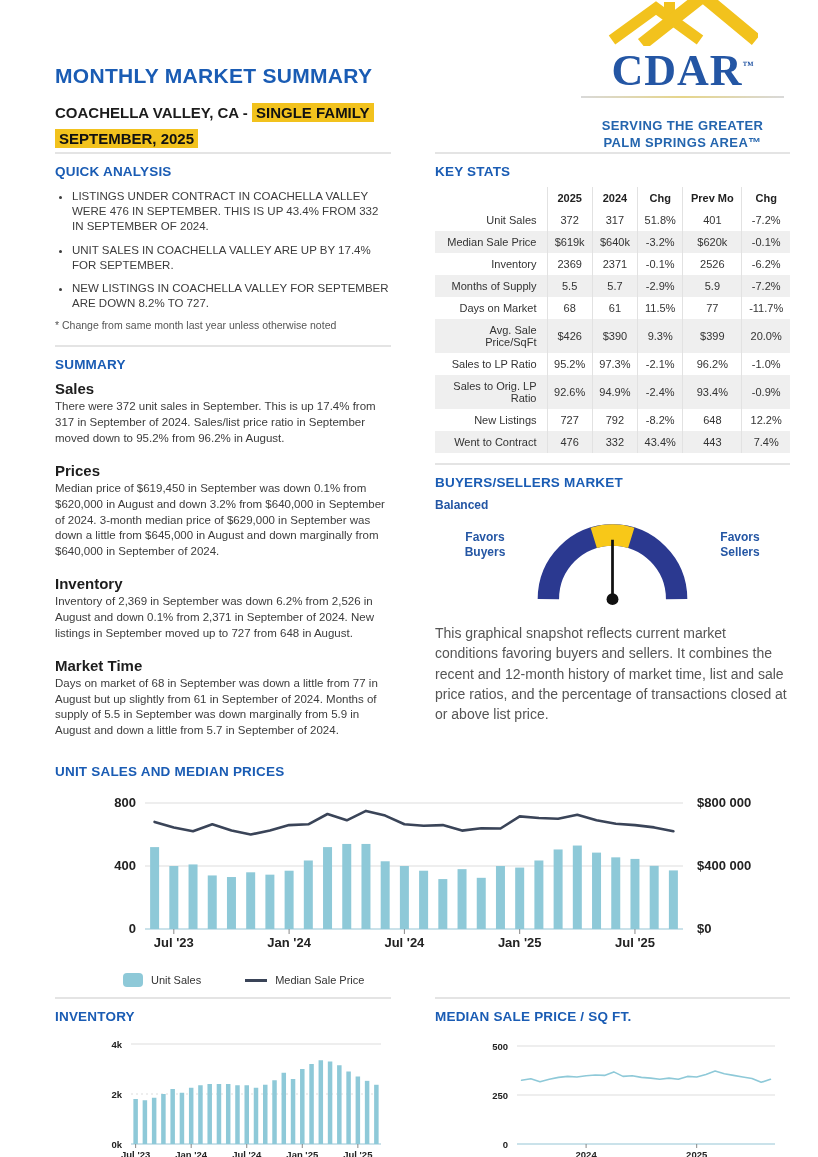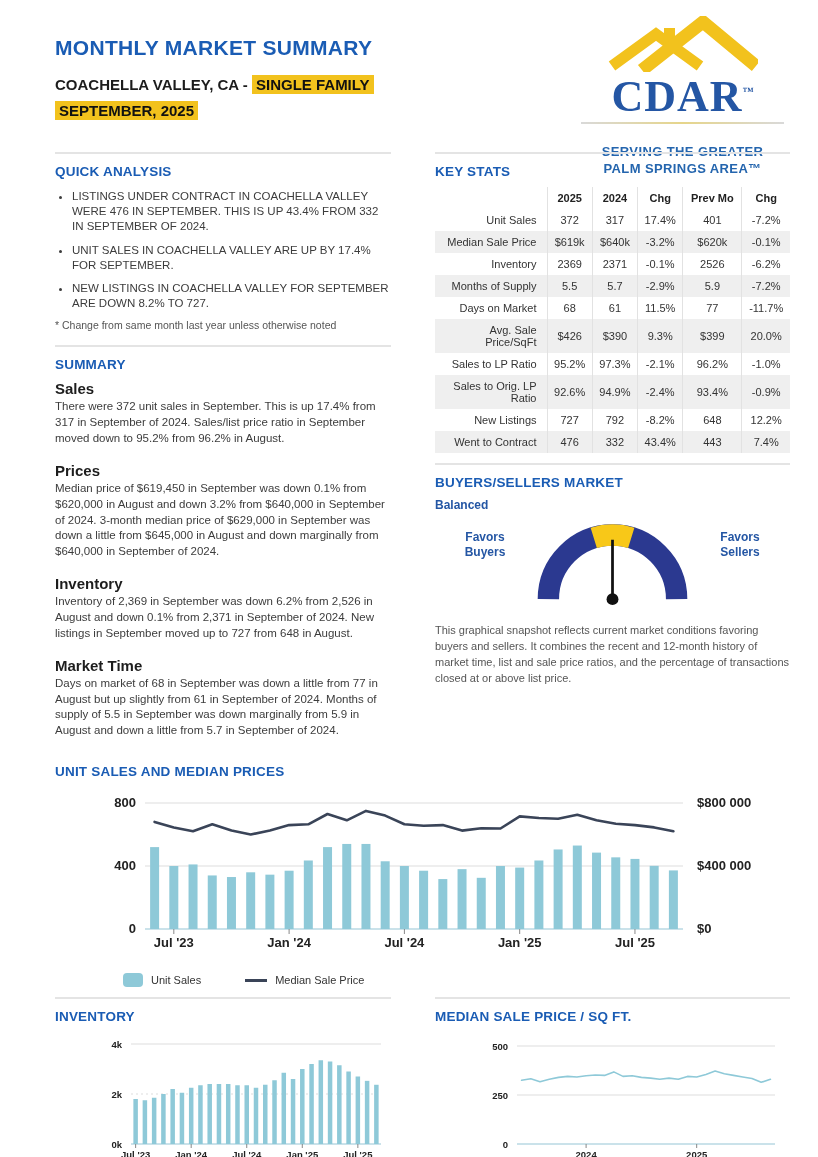--- a/index.html
+++ b/index.html
@@ -8,21 +8,21 @@
     --logo-blue:#2456a4; --logo-yellow:#f2c21d;
   }
   *{box-sizing:border-box;}
   html,body{margin:0;padding:0;}
   body{width:818px;height:1157px;background:#fff;overflow:hidden;
        font-family:"Liberation Sans",sans-serif;color:#3c3c3c;}
   .page{padding:10px 28px 0 55px;}
   svg{font-family:"Liberation Sans",sans-serif;}
 
   
-  .header{display:flex;justify-content:space-between;align-items:flex-start;height:142px;}
+  .header{display:flex;justify-content:space-between;align-items:flex-end;height:142px;}
   .page-title{color:var(--accent-blue);font-size:21px;font-weight:700;letter-spacing:.3px;margin:26px 0 12px;}
   .subtitle{font-size:15px;font-weight:700;color:#1c1c1c;line-height:1.75;}
   .hl{background:var(--highlight-yellow);color:#111;padding:1px 4px;}
   .logo{width:215px;text-align:center;margin-top:6px;}
   .logo .cdar{font-family:"Liberation Serif",serif;font-weight:700;color:var(--logo-blue);
               font-size:44px;line-height:.95;letter-spacing:1px;}
   .logo .cdar sup{font-size:11px;letter-spacing:0;}
   .logo-rule{height:2px;background:linear-gradient(90deg,#d9d9d9,#e6d58a,#d9d9d9);margin:4px 6px 5px;}
   .tagline{color:#2465ae;font-weight:700;font-size:13px;letter-spacing:.4px;line-height:1.3;margin-top:20px;}
 
@@ -50,21 +50,21 @@
   .ks-table thead th{font-weight:700;color:#222;}
   .ks-table .lbl{text-align:right;padding-right:10px;width:112px;}
   .ks-table tr.alt{background:#efefef;}
   .ks-table .vl{border-left:1px solid #e2e2e2;}
 
   
   .gauge{margin-top:2px;}
   .g-balanced{text-align:left;color:var(--logo-blue);font-weight:700;font-size:12px;margin:2px 0 4px;}
   .g-row{display:flex;justify-content:center;align-items:flex-start;gap:14px;}
   .g-side{width:52px;color:var(--logo-blue);font-weight:700;font-size:12px;line-height:1.25;margin-top:14px;text-align:center;}
-  .g-caption{font-size:11px;color:#555;line-height:1.45;margin-top:12px;}
+  .g-caption{font-size:14px;color:#555;line-height:1.45;margin-top:12px;}
 
   
   .chart-section{margin-top:6px;}
   .combo-wrap{margin-left:28px;}
   .legend{display:flex;gap:44px;align-items:center;margin:4px 0 10px 68px;font-size:11px;color:#333;}
   .legend .item{display:flex;align-items:center;}
   .sw-bar{width:20px;height:14px;background:var(--bar-teal);border-radius:4px;margin-right:8px;}
   .sw-line{width:22px;height:3px;background:var(--line-navy);margin-right:8px;}
   .mini-wrap{margin-left:28px;}
 </style>
@@ -142,21 +142,21 @@
             <th class="vl">Chg</th>
             <th class="vl">Prev Mo</th>
             <th class="vl">Chg</th>
           </tr>
         </thead>
         <tbody>
           <tr>
               <td class="lbl">Unit Sales</td>
               <td class="vl">372</td>
               <td class="vl">317</td>
-              <td class="vl">17.4%</td>
+              <td class="vl">51.8%</td>
               <td class="vl">401</td>
               <td class="vl">-7.2%</td>
             </tr>
           <tr class="alt">
               <td class="lbl">Median Sale Price</td>
               <td class="vl">$619k</td>
               <td class="vl">$640k</td>
               <td class="vl">-3.2%</td>
               <td class="vl">$620k</td>
               <td class="vl">-0.1%</td>

